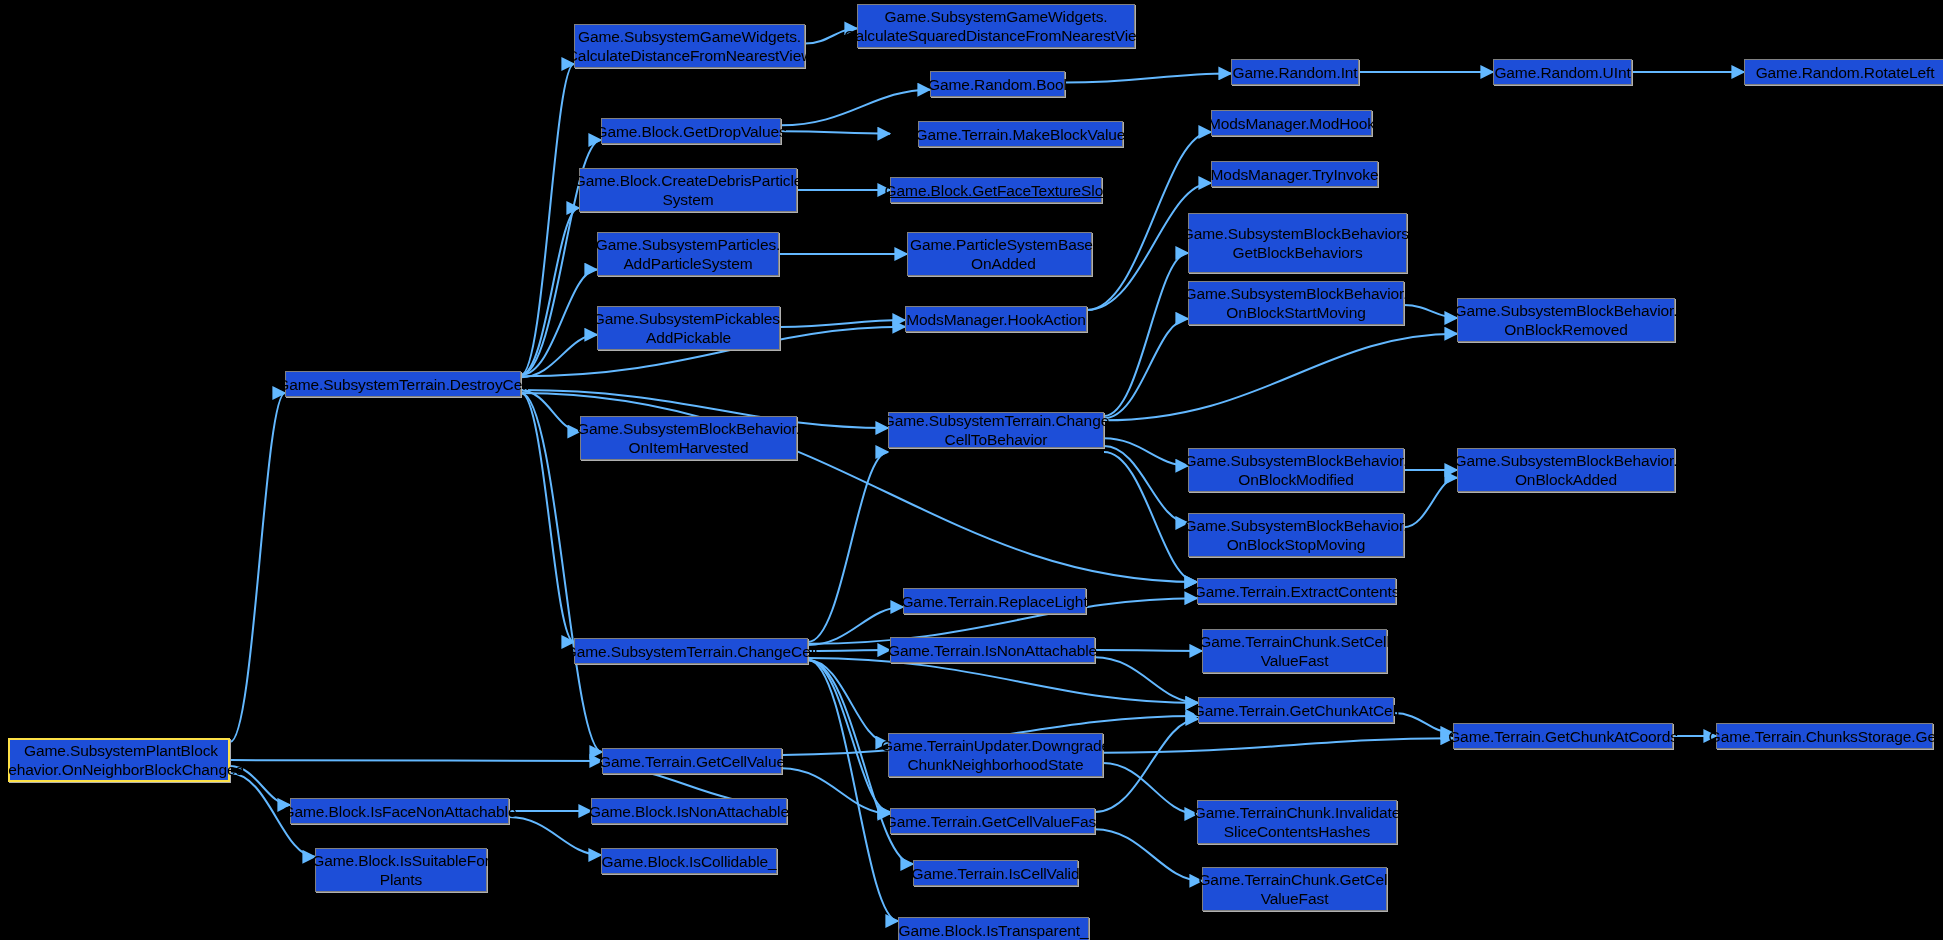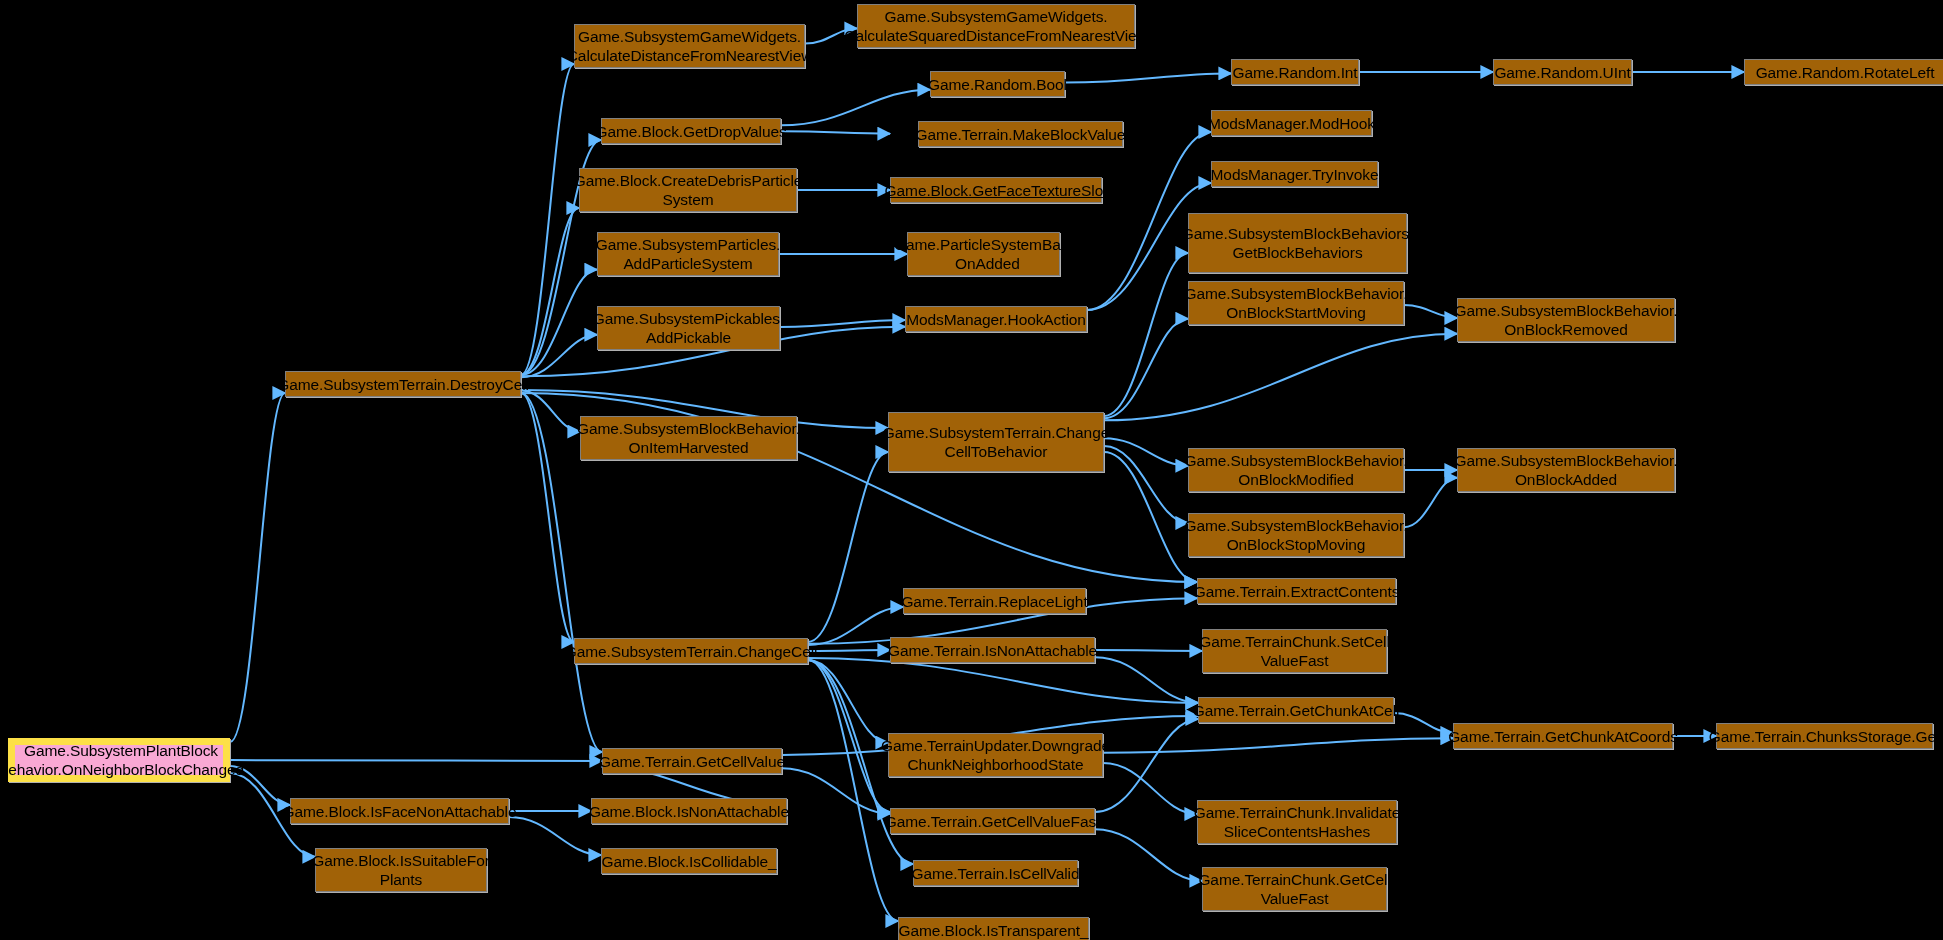--- a/index.html
+++ b/index.html
@@ -19,39 +19,39 @@
     position: absolute;
     left: 0;
     top: 0;
     width: 1943px;
     height: 940px;
     pointer-events: none;
   }
   .node {
     position: absolute;
     box-sizing: border-box;
-    background: #a16207;
+    background: #1d4ed8;
     border: 1px solid #808080;
     box-shadow: 1px 1px 0 0 #b0b0b0;
     color: #000000;
     font-size: 15.5px;
     line-height: 19px;
     text-align: center;
     display: flex;
     align-items: center;
     justify-content: center;
     white-space: pre-line;
     padding: 0 4px;
     cursor: pointer;
     z-index: 5;
     letter-spacing: -0.1px;
   }
   .node.root {
-    background: #f9a8d4;
-    border: 7px solid #fde047;
+    background: #1d4ed8;
+    border: 2px solid #fde047;
     padding-left: 8px;
   }
 </style>
 </head>
 <body>
 
 <div id="graph">
   <svg id="edges" viewBox="0 0 1943 940">
     <defs>
       <marker id="arrow" viewBox="0 0 10 10" refX="9" refY="5" markerWidth="7" markerHeight="7" orient="auto-start-reverse">
@@ -133,33 +133,33 @@
       <div class="node" style="left: 890px; top: 121px; width: 205px; height: 26px; margin-left: 28px;">Game.Terrain.MakeBlockValue</div>
       <div class="node" style="left: 1211px; top: 110px; width: 161px; height: 26px;">ModsManager.ModHook</div>
       <div class="node" style="left: 579px; top: 168px; width: 218px; height: 44px;">Game.Block.CreateDebrisParticle
 System</div>
       <div class="node" style="left: 890px; top: 177px; width: 212px; height: 26px; text-decoration: underline;">Game.Block.GetFaceTextureSlot</div>
       <div class="node" style="left: 1211px; top: 161px; width: 167px; height: 26px;">ModsManager.TryInvoke</div>
       <div class="node" style="left: 1188px; top: 213px; width: 219px; height: 60px;">Game.SubsystemBlockBehaviors.
 GetBlockBehaviors</div>
       <div class="node" style="left: 597px; top: 232px; width: 182px; height: 44px;">Game.SubsystemParticles.
 AddParticleSystem</div>
-      <div class="node" style="left: 907px; top: 232px; width: 153px; height: 44px; padding-left: 12px;">Game.ParticleSystemBase.
+      <div class="node" style="left: 907px; top: 232px; width: 185px; height: 44px; padding-left: 12px;">Game.ParticleSystemBase.
 OnAdded</div>
       <div class="node" style="left: 1188px; top: 281px; width: 216px; height: 44px;">Game.SubsystemBlockBehavior.
 OnBlockStartMoving</div>
       <div class="node" style="left: 1457px; top: 298px; width: 218px; height: 44px;">Game.SubsystemBlockBehavior.
 OnBlockRemoved</div>
       <div class="node" style="left: 597px; top: 306px; width: 183px; height: 44px;">Game.SubsystemPickables.
 AddPickable</div>
       <div class="node" style="left: 905px; top: 306px; width: 182px; height: 26px;">ModsManager.HookAction</div>
       <div class="node" style="left: 285px; top: 371px; width: 236px; height: 26px;">Game.SubsystemTerrain.DestroyCell</div>
       <div class="node" style="left: 580px; top: 416px; width: 217px; height: 44px;">Game.SubsystemBlockBehavior.
 OnItemHarvested</div>
-      <div class="node" style="left: 888px; top: 412px; width: 216px; height: 60px;">Game.SubsystemTerrain.Change
+      <div class="node" style="left: 888px; top: 412px; width: 216px; height: 36px;">Game.SubsystemTerrain.Change
 CellToBehavior</div>
       <div class="node" style="left: 1188px; top: 448px; width: 216px; height: 44px;">Game.SubsystemBlockBehavior.
 OnBlockModified</div>
       <div class="node" style="left: 1457px; top: 448px; width: 218px; height: 44px;">Game.SubsystemBlockBehavior.
 OnBlockAdded</div>
       <div class="node" style="left: 1188px; top: 513px; width: 216px; height: 44px;">Game.SubsystemBlockBehavior.
 OnBlockStopMoving</div>
       <div class="node" style="left: 1197px; top: 578px; width: 199px; height: 26px;">Game.Terrain.ExtractContents</div>
       <div class="node" style="left: 903px; top: 588px; width: 183px; height: 26px;">Game.Terrain.ReplaceLight</div>
       <div class="node" style="left: 574px; top: 638px; width: 234px; height: 26px;">Game.SubsystemTerrain.ChangeCell</div>

